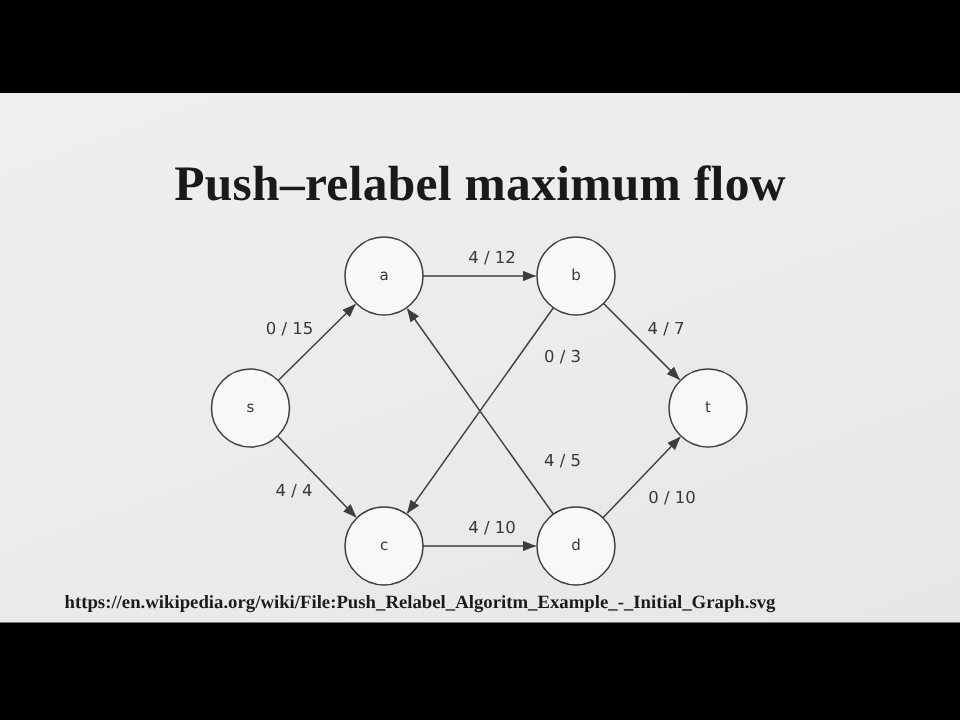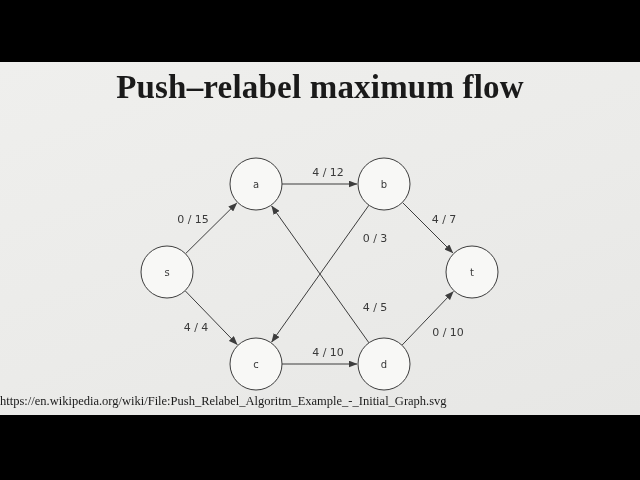--- a/index.html
+++ b/index.html
@@ -16,38 +16,38 @@
     background:linear-gradient(160deg,#efefed 0%,var(--slide-bg,#ebebe9) 55%,#e7e7e5 100%);
   }
   .title{
     position:absolute;left:0;top:68px;width:640px;
     text-align:center;
     font-weight:bold;
     font-size:33px;line-height:38px;
     color:var(--title-color,#1a1a1a);
     letter-spacing:0.2px;
   }
-  .title span{display:block;}
+  .title span{display:block;margin-top:36px;}
   .graph-svg{position:absolute;left:0;top:0;width:640px;height:480px;}
   .edge-line{stroke:var(--edge-color,#3d3d3d);stroke-width:1;fill:none;}
   .node-circle{fill:var(--node-fill,#f8f8f6);stroke:var(--node-stroke,#3d3d3d);stroke-width:1;}
   .node-label{
     font-family:"DejaVu Sans", sans-serif;
     font-size:10px;fill:var(--label-color,#3a3a3a);
     text-anchor:middle;
   }
   .edge-label{
     font-family:"DejaVu Sans", sans-serif;
     font-size:11px;fill:var(--label-color,#3a3a3a);
     text-anchor:middle;
   }
   .source-url{
     position:absolute;left:0;top:394px;width:517px;
-    text-align:left;
-    font-weight:normal;
+    text-align:right;
+    font-weight:bold;
     font-size:12.5px;line-height:15px;
     color:var(--title-color,#1a1a1a);
   }
 </style>
 </head>
 <body>
 
 <div class="stage">
   <div class="letterbox top"></div>
   <div class="letterbox bottom"></div>

